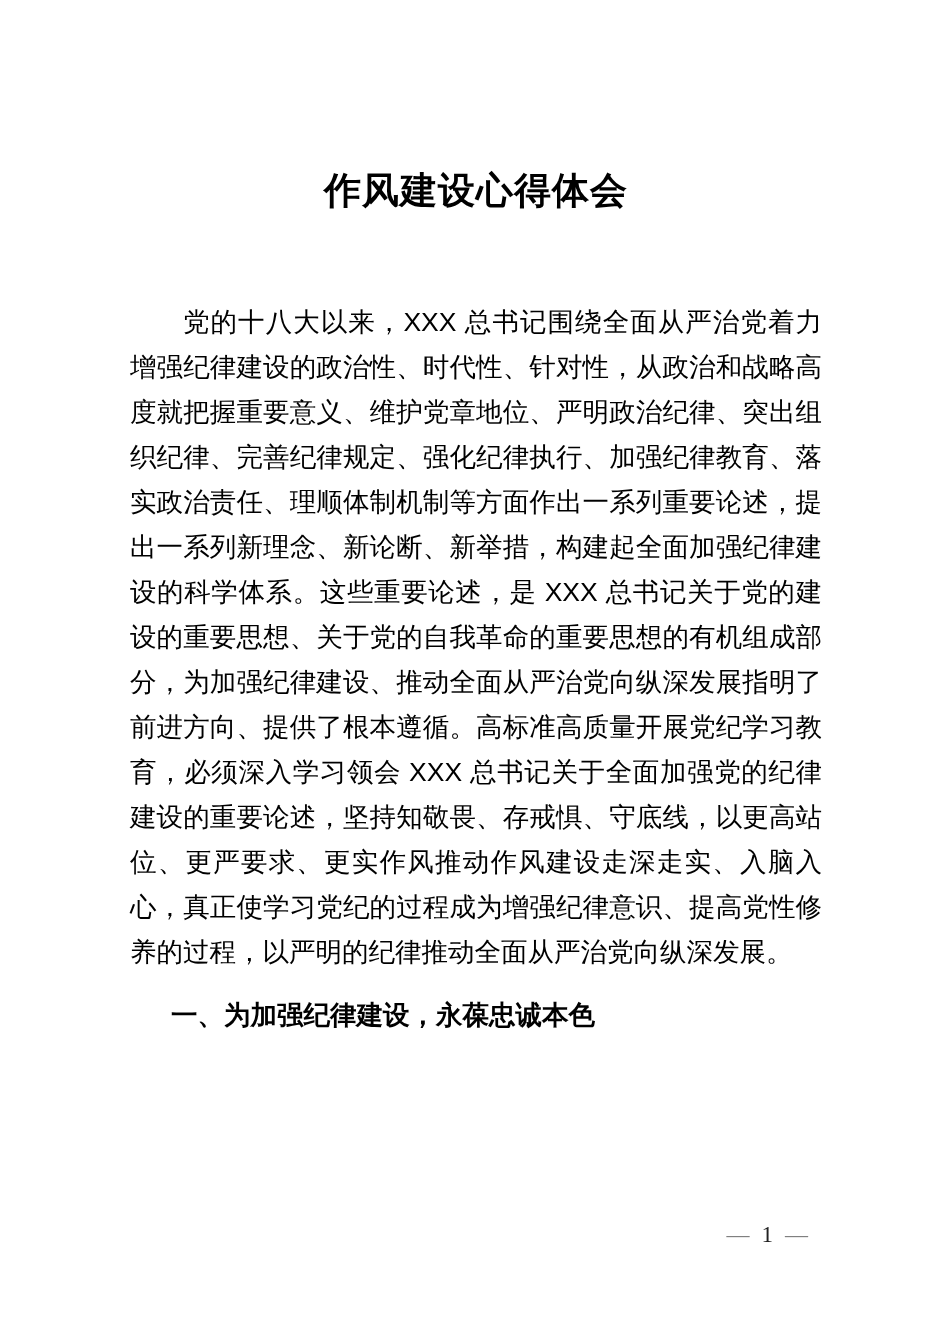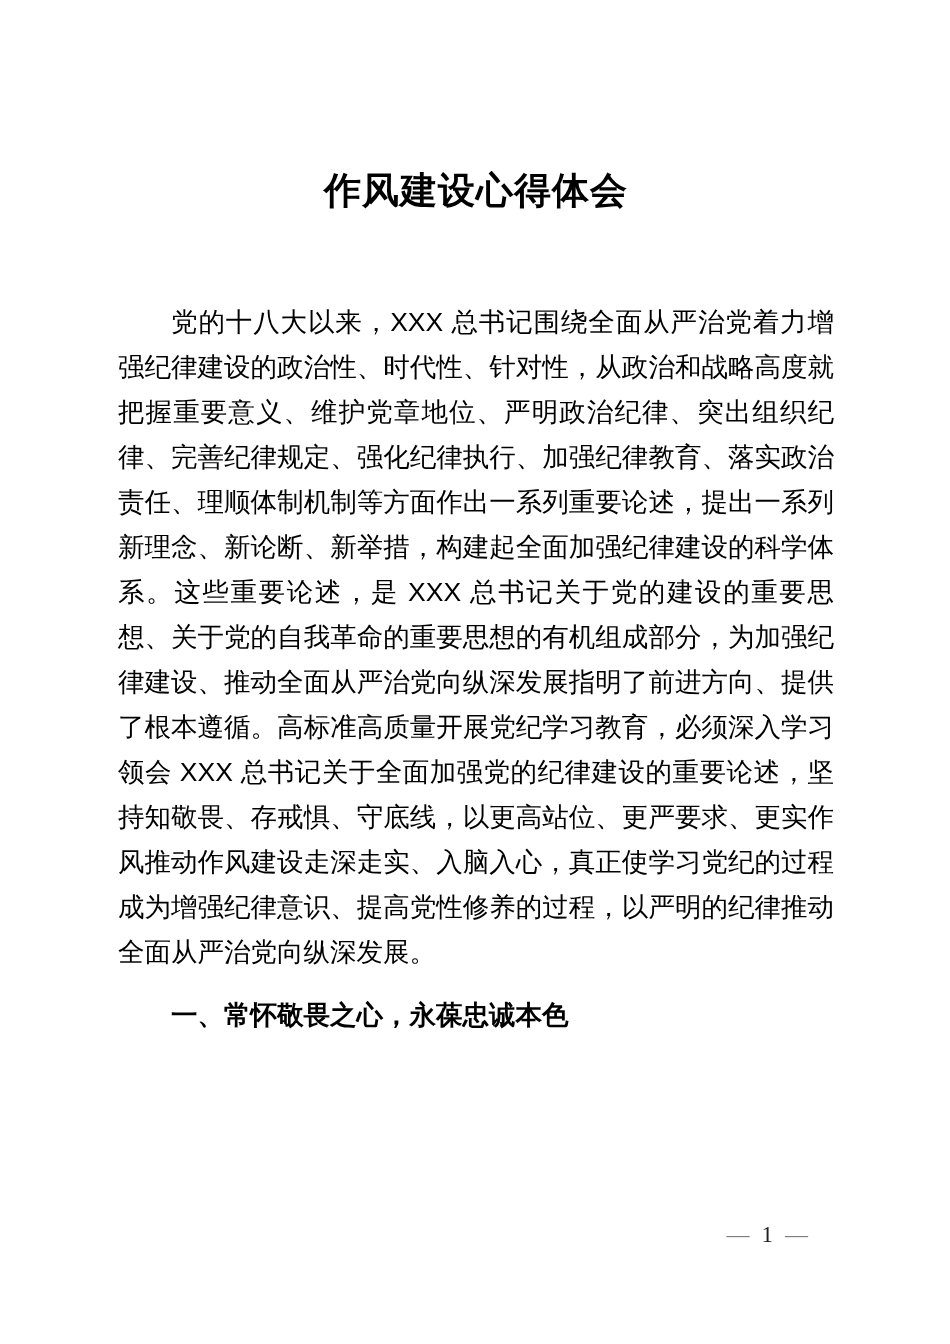--- a/index.html
+++ b/index.html
@@ -25,21 +25,21 @@
   }
   .doc-title {
     margin: 0;
     font-size: 37px;
     line-height: 50px;
     font-weight: 700;
     text-align: center;
     letter-spacing: 1px;
   }
   .para {
-    margin: 0;
+    margin: 12px;
     font-size: 26.5px;
     line-height: 45px;
     text-align: justify;
     text-indent: 2em;
   }
   .para-intro {
     margin-top: 84px;
   }
   .section-heading {
     margin: 18px 0 8px 0;
@@ -69,20 +69,20 @@
 </style>
 </head>
 <body>
 
 <div class="page">
   <div class="content">
     <h1 class="doc-title"><span>作风建设心得体会</span></h1>
 
     <p class="para para-intro">党的十八大以来，XXX 总书记围绕全面从严治党着力增强纪律建设的政治性、时代性、针对性，从政治和战略高度就把握重要意义、维护党章地位、严明政治纪律、突出组织纪律、完善纪律规定、强化纪律执行、加强纪律教育、落实政治责任、理顺体制机制等方面作出一系列重要论述，提出一系列新理念、新论断、新举措，构建起全面加强纪律建设的科学体系。这些重要论述，是 XXX 总书记关于党的建设的重要思想、关于党的自我革命的重要思想的有机组成部分，为加强纪律建设、推动全面从严治党向纵深发展指明了前进方向、提供了根本遵循。高标准高质量开展党纪学习教育，必须深入学习领会 XXX 总书记关于全面加强党的纪律建设的重要论述，坚持知敬畏、存戒惧、守底线，以更高站位、更严要求、更实作风推动作风建设走深走实、入脑入心，真正使学习党纪的过程成为增强纪律意识、提高党性修养的过程，以严明的纪律推动全面从严治党向纵深发展。</p>
 
-    <h2 class="section-heading">一、常怀敬畏之心，永葆忠诚本色</h2>
+    <h2 class="section-heading">一、为加强纪律建设，永葆忠诚本色</h2>
 
   </div>
 
   <div class="footer">
     <span class="dash">—</span><span class="page-num">1</span><span class="dash">—</span>
   </div>
 </div>
 
 </body></html>

